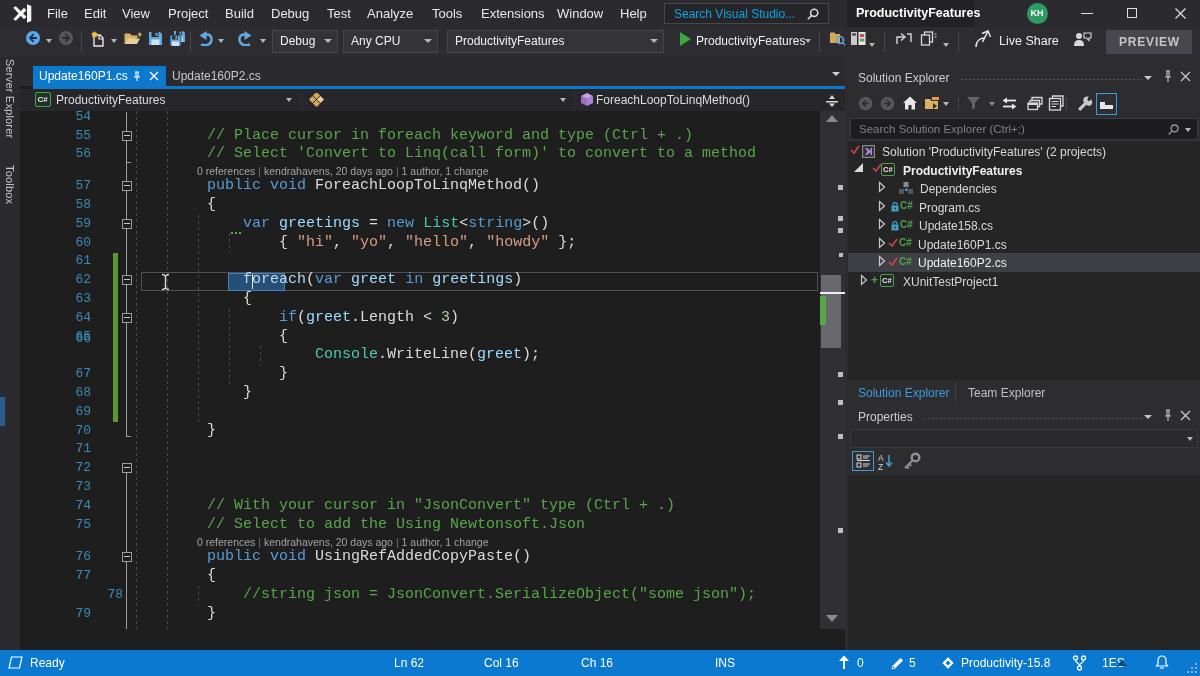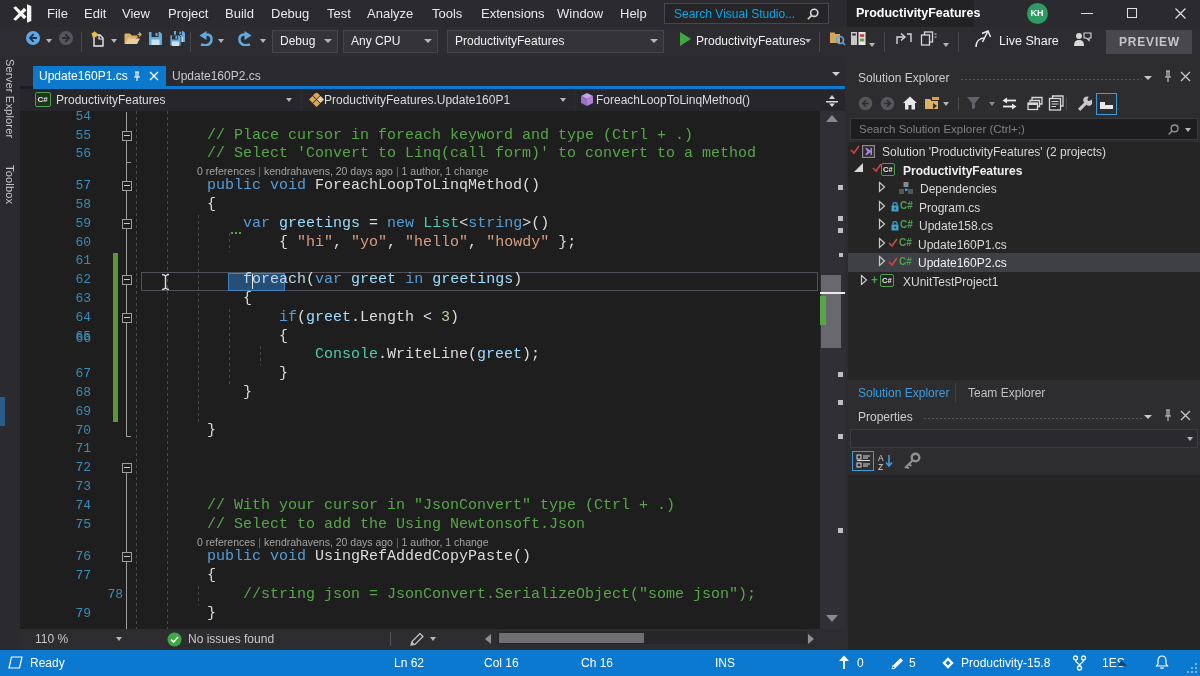--- a/index.html
+++ b/index.html
@@ -226,21 +226,20 @@
     <span style="position:absolute;left:1.5px;top:2px;font-size:8px;font-weight:bold;color:#e8e8e8;">C#</span>
   </div>
   <span class="navcombo" style="left:36px;top:4px;">ProductivityFeatures</span>
   <div class="abs car" style="left:266px;top:9px;border-left-width:3.5px;border-right-width:3.5px;"></div>
   <svg class="abs" style="left:289px;top:4px" width="15" height="14" viewBox="0 0 15 14">
     <rect x="5" y="0" width="5" height="5" fill="#d8a85a" transform="rotate(45 7.5 2.5)"></rect>
     <rect x="5" y="8" width="5" height="5" fill="#d8a85a" transform="rotate(45 7.5 10.5)"></rect>
     <rect x="1" y="4" width="5" height="5" fill="#d8a85a" transform="rotate(45 3.5 6.5)"></rect>
     <rect x="9" y="4" width="5" height="5" fill="#e8cf9e" transform="rotate(45 11.5 6.5)"></rect>
   </svg>
-  <span class="navcombo" style="left:304px;top:4px;">ProductivityFeatures.Update160P1</span>
   <div class="abs car" style="left:540px;top:9px;border-left-width:3.5px;border-right-width:3.5px;"></div>
   <svg class="abs" style="left:560px;top:3px" width="14" height="15" viewBox="0 0 14 15">
     <polygon points="7,1 13,4 7,7 1,4" fill="#c9a3e8"></polygon>
     <polygon points="1,4 7,7 7,14 1,11" fill="#9b6fc0"></polygon>
     <polygon points="13,4 7,7 7,14 13,11" fill="#b180d7"></polygon>
   </svg>
   <span class="navcombo" style="left:576px;top:4px;">ForeachLoopToLinqMethod()</span>
 </div>
 
 <div class="abs editor">
@@ -345,39 +344,20 @@
   <div class="abs" style="left:818px;top:417px;width:5px;height:5px;background:#bfbfbf;"></div>
   <div class="abs" style="left:806px;top:504px;width:0;height:0;border-left:6px solid transparent;border-right:6px solid transparent;border-top:7px solid #8a8a8e;"></div>
 </div>
 
 <svg class="abs" style="left:824px;top:95px" width="16" height="15" viewBox="0 0 16 15">
   <polygon points="8,0 11,4 5,4" fill="#d8d8d8"></polygon>
   <rect x="2" y="6" width="12" height="1.5" fill="#d8d8d8"></rect>
   <polygon points="8,12 11,8.5 5,8.5" fill="#d8d8d8"></polygon>
 </svg>
 
-<div class="abs editbar">
-  <span class="abs" style="left:15px;top:3px;">110 %</span>
-  <div class="abs car" style="left:96px;top:8px;border-left-width:3.5px;border-right-width:3.5px;"></div>
-  <svg class="abs" style="left:147px;top:3px" width="15" height="15" viewBox="0 0 15 15">
-    <circle cx="7.5" cy="7.5" r="7" fill="#3fa845"></circle>
-    <path d="M4,7.5 L6.5,10 L11,5" stroke="#ffffff" stroke-width="1.6" fill="none"></path>
-  </svg>
-  <span class="abs" style="left:168px;top:3px;">No issues found</span>
-  <div class="abs" style="left:370px;top:3px;width:1px;height:14px;background:#55555a;"></div>
-  <svg class="abs" style="left:390px;top:4px" width="16" height="13" viewBox="0 0 16 13">
-    <path d="M1,12 L2,8.5 L10,0.5 L13,3.5 L5,11.5 Z" fill="none" stroke="#c8c8c8" stroke-width="1.2"></path>
-    <path d="M1,12 L2,8.5 L5,11.5 Z" fill="#c8c8c8"></path>
-  </svg>
-  <div class="abs car" style="left:410px;top:8px;border-left-width:3.5px;border-right-width:3.5px;"></div>
-  <div class="abs" style="left:465px;top:5px;width:0;height:0;border-top:5px solid transparent;border-bottom:5px solid transparent;border-right:6px solid #909094;"></div>
-  <div class="abs" style="left:477px;top:2px;width:310px;height:13px;background:#26262a;"></div>
-  <div class="abs" style="left:479px;top:3.5px;width:145px;height:10px;background:#6e6e73;"></div>
-  <div class="abs" style="left:788px;top:5px;width:0;height:0;border-top:5px solid transparent;border-bottom:5px solid transparent;border-left:6px solid #909094;"></div>
-</div>
 <div class="abs" style="left:845px;top:57px;width:3px;height:593px;background:#2d2d30;"></div>
 
 <div class="abs rpanel">
   <span class="ptitle" style="left:10px;top:14px;">Solution Explorer</span>
   <div class="dots" style="left:112px;top:21px;width:182px;"></div>
   <div class="abs car" style="left:296px;top:19px;border-left-width:4px;border-right-width:4px;border-top-color:#c8c8c8;"></div>
   <svg class="abs" style="left:314px;top:13px" width="12" height="13" viewBox="0 0 12 13">
     <path d="M4,1 L8,1 M5,1 L5,7 M7,1 L7,7 M3,7 L9,7 M6,7 L6,12" stroke="#c8c8c8" stroke-width="1.1" fill="none"></path>
   </svg>
   <svg class="abs" style="left:332px;top:14px" width="11" height="11" viewBox="0 0 11 11">

